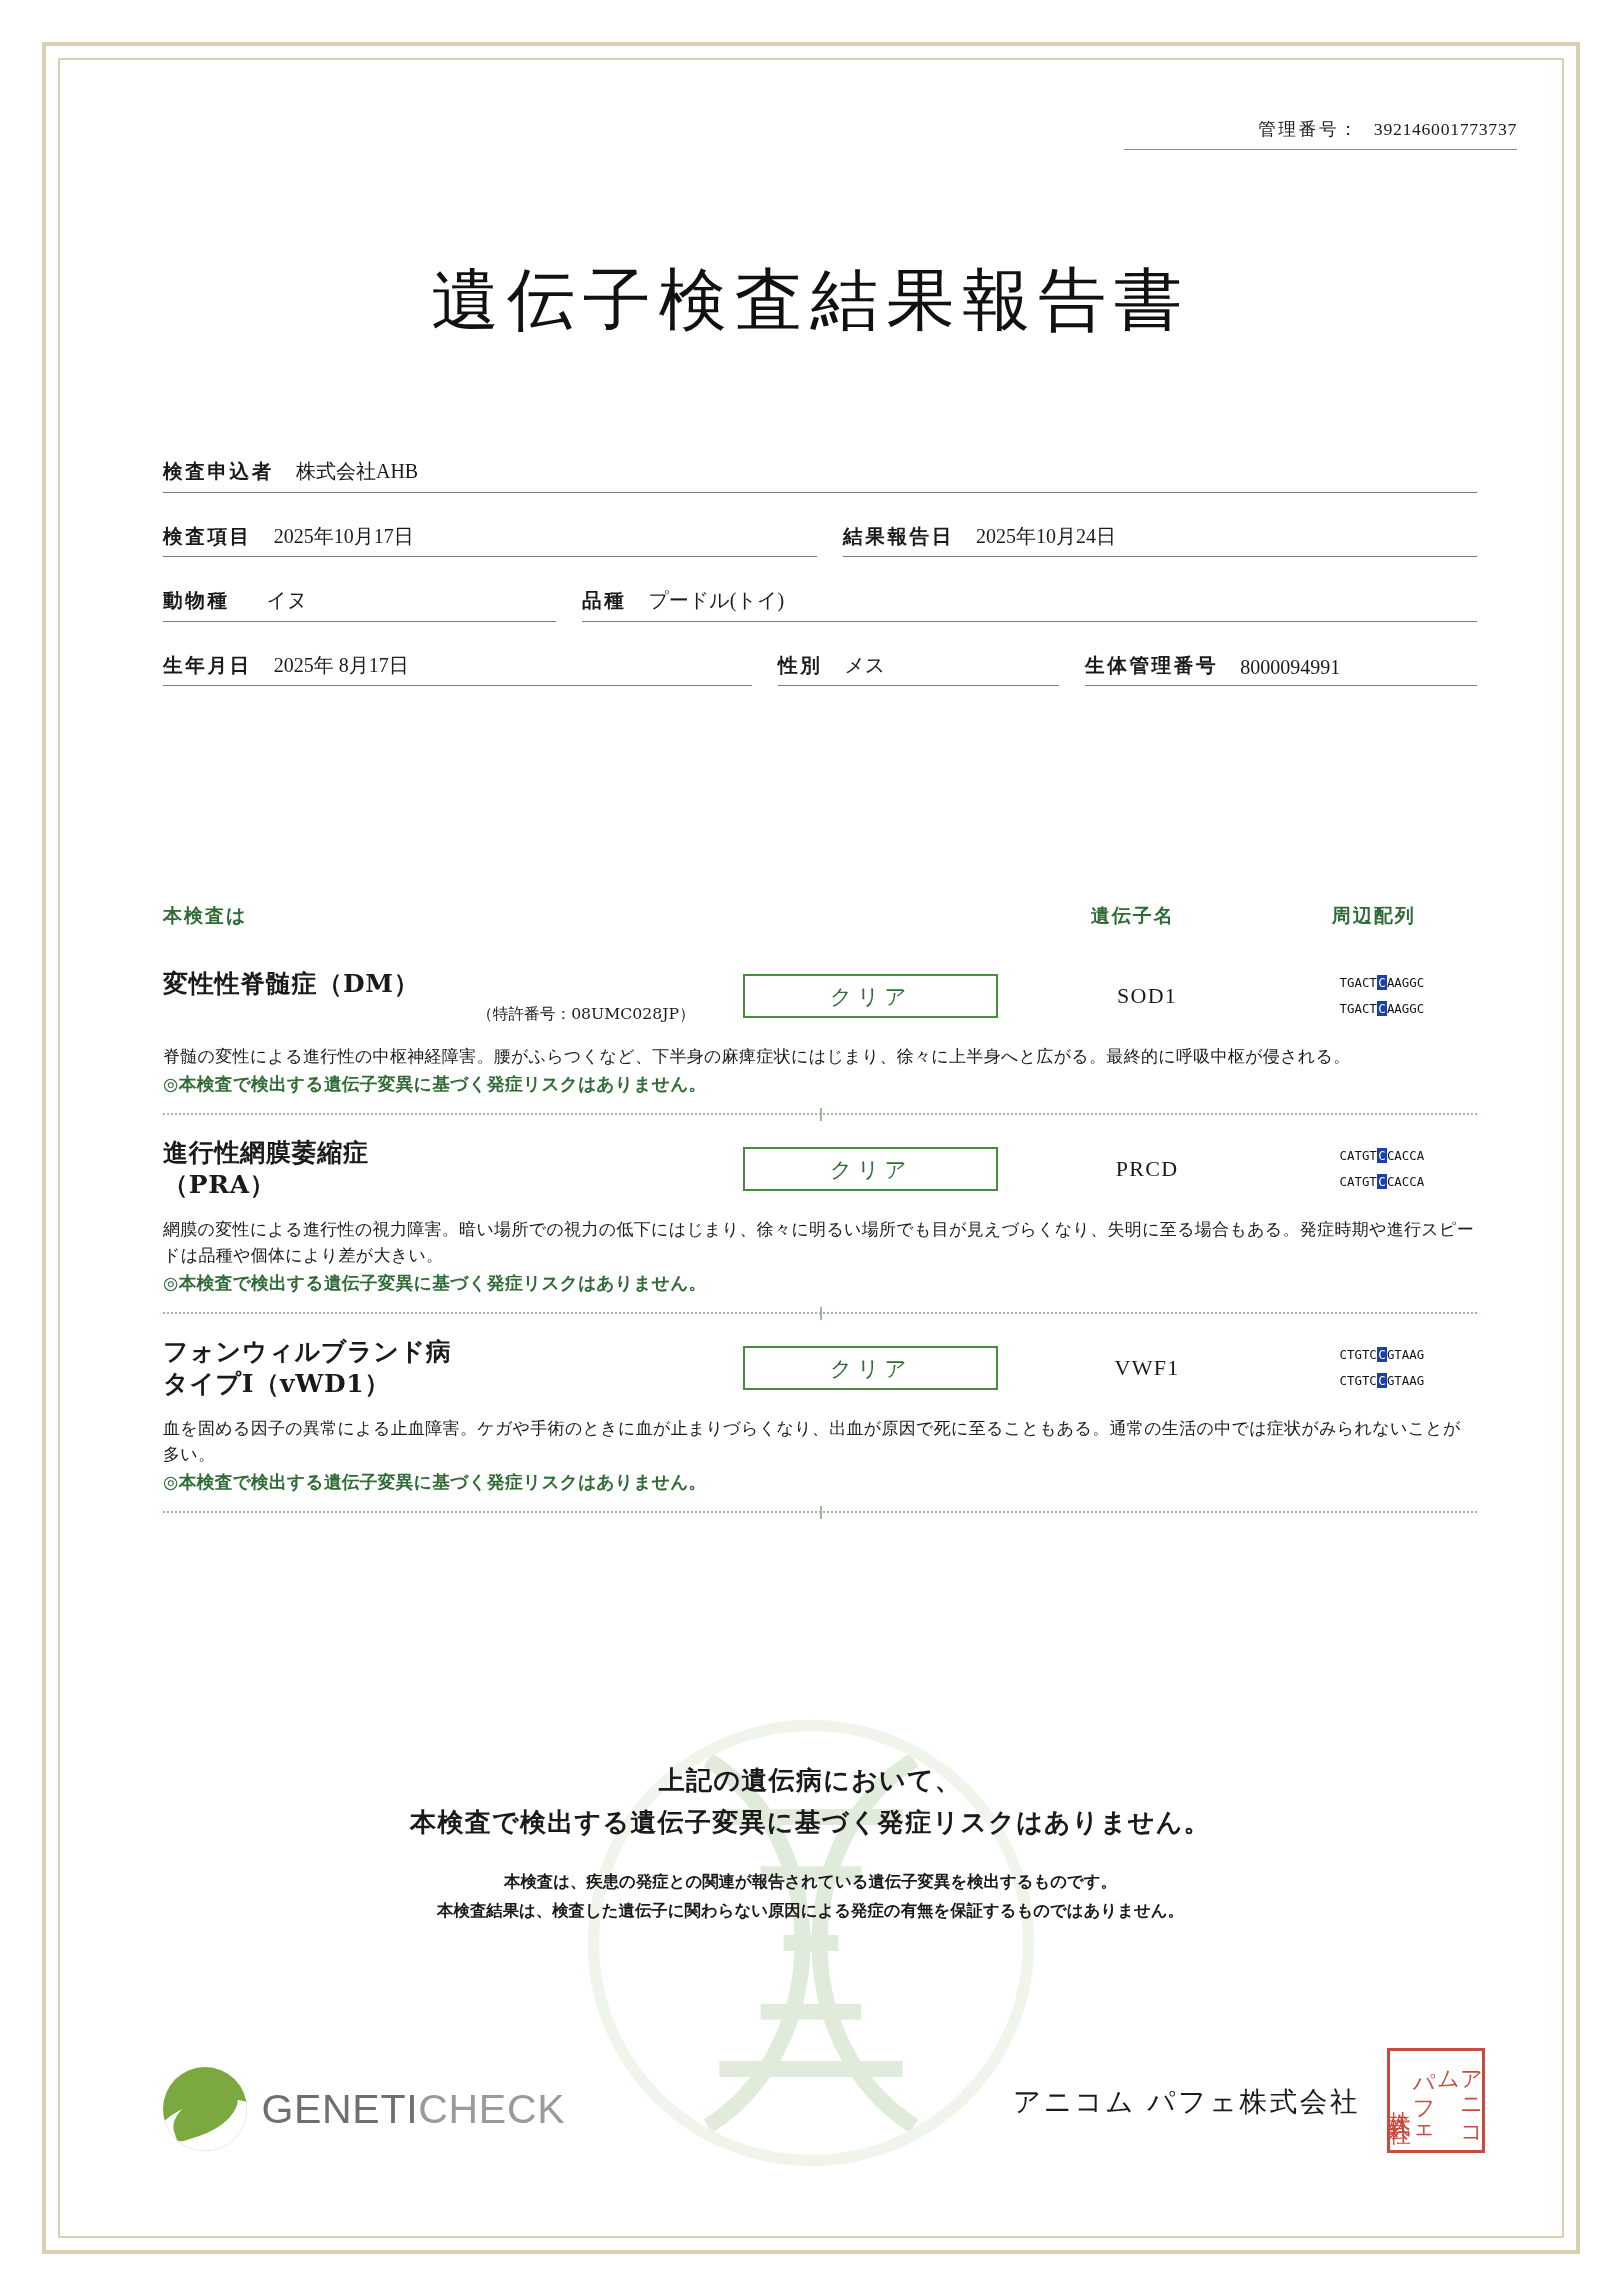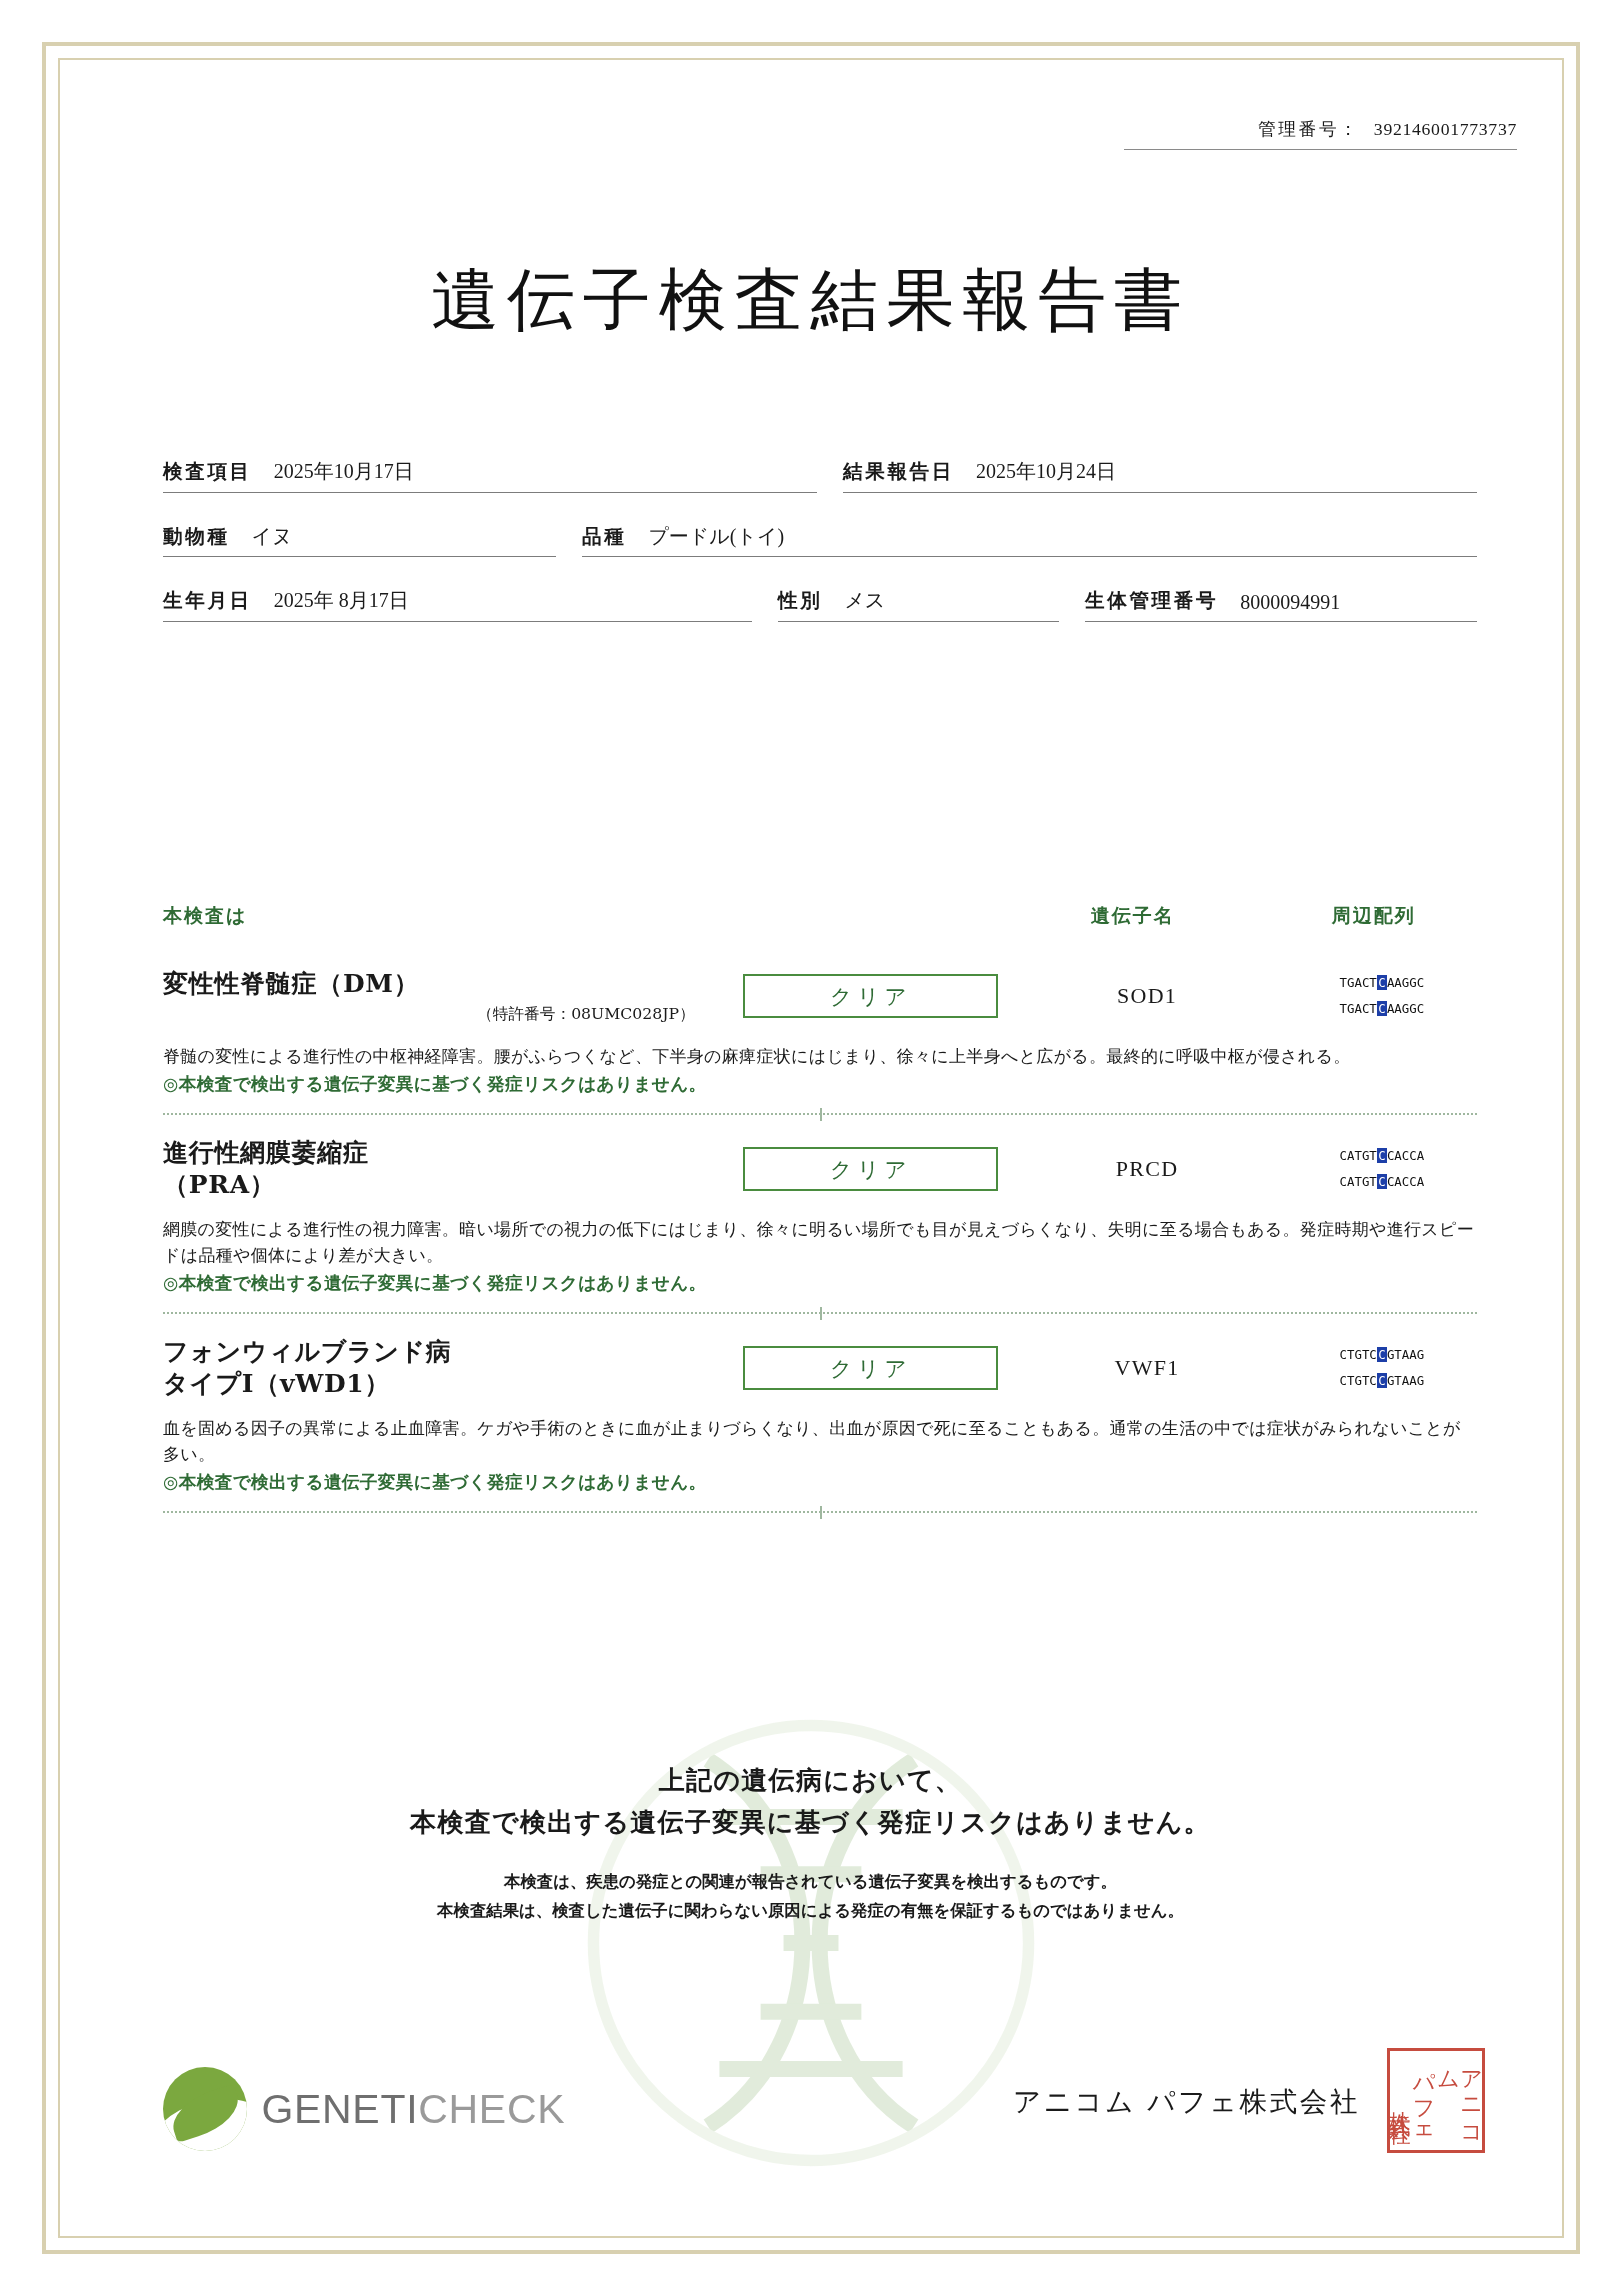--- a/index.html
+++ b/index.html
@@ -86,21 +86,21 @@
     font-family: "DejaVu Serif", serif;
   }
   .fld .v {
     font-size: 20px;
     margin-left: 22px;
     white-space: nowrap;
     font-family: "Liberation Serif", serif;
   }
   .fld.w-full { flex: 1 1 auto; }
   .fld.w1 { width: 654px; }
-  .fld.w3 { width: 393px; }
+  .fld.w3 { width: 393px; gap: 15px; }
   .fld.w5 { width: 589px; }
   .fld.w6 { width: 281px; }
   .gap { width: 26px; }
 
   
   .res-head {
     position: absolute;
     top: 838px;
     left: 98px; right: 79px;
     display: flex;
@@ -336,20 +336,26 @@
 <div class="sheet">
 
   <div class="mgmt">
     <span class="label">管理番号：</span><span class="value">392146001773737</span>
   </div>
 
   <div class="doc-title">遺伝子検査結果報告書</div>
 
   <div class="meta">
 
+    <div class="meta-row">
+      <div class="fld w-full">
+        <span class="k">検査申込者</span>
+        <span class="v">株式会社AHB</span>
+      </div>
+    </div>
 
     <div class="meta-row">
       <div class="fld w1">
         <span class="k">検査項目</span>
         <span class="v">2025年10月17日</span>
       </div>
       <div class="gap"></div>
       <div class="fld w-full">
         <span class="k">結果報告日</span>
         <span class="v">2025年10月24日</span>

